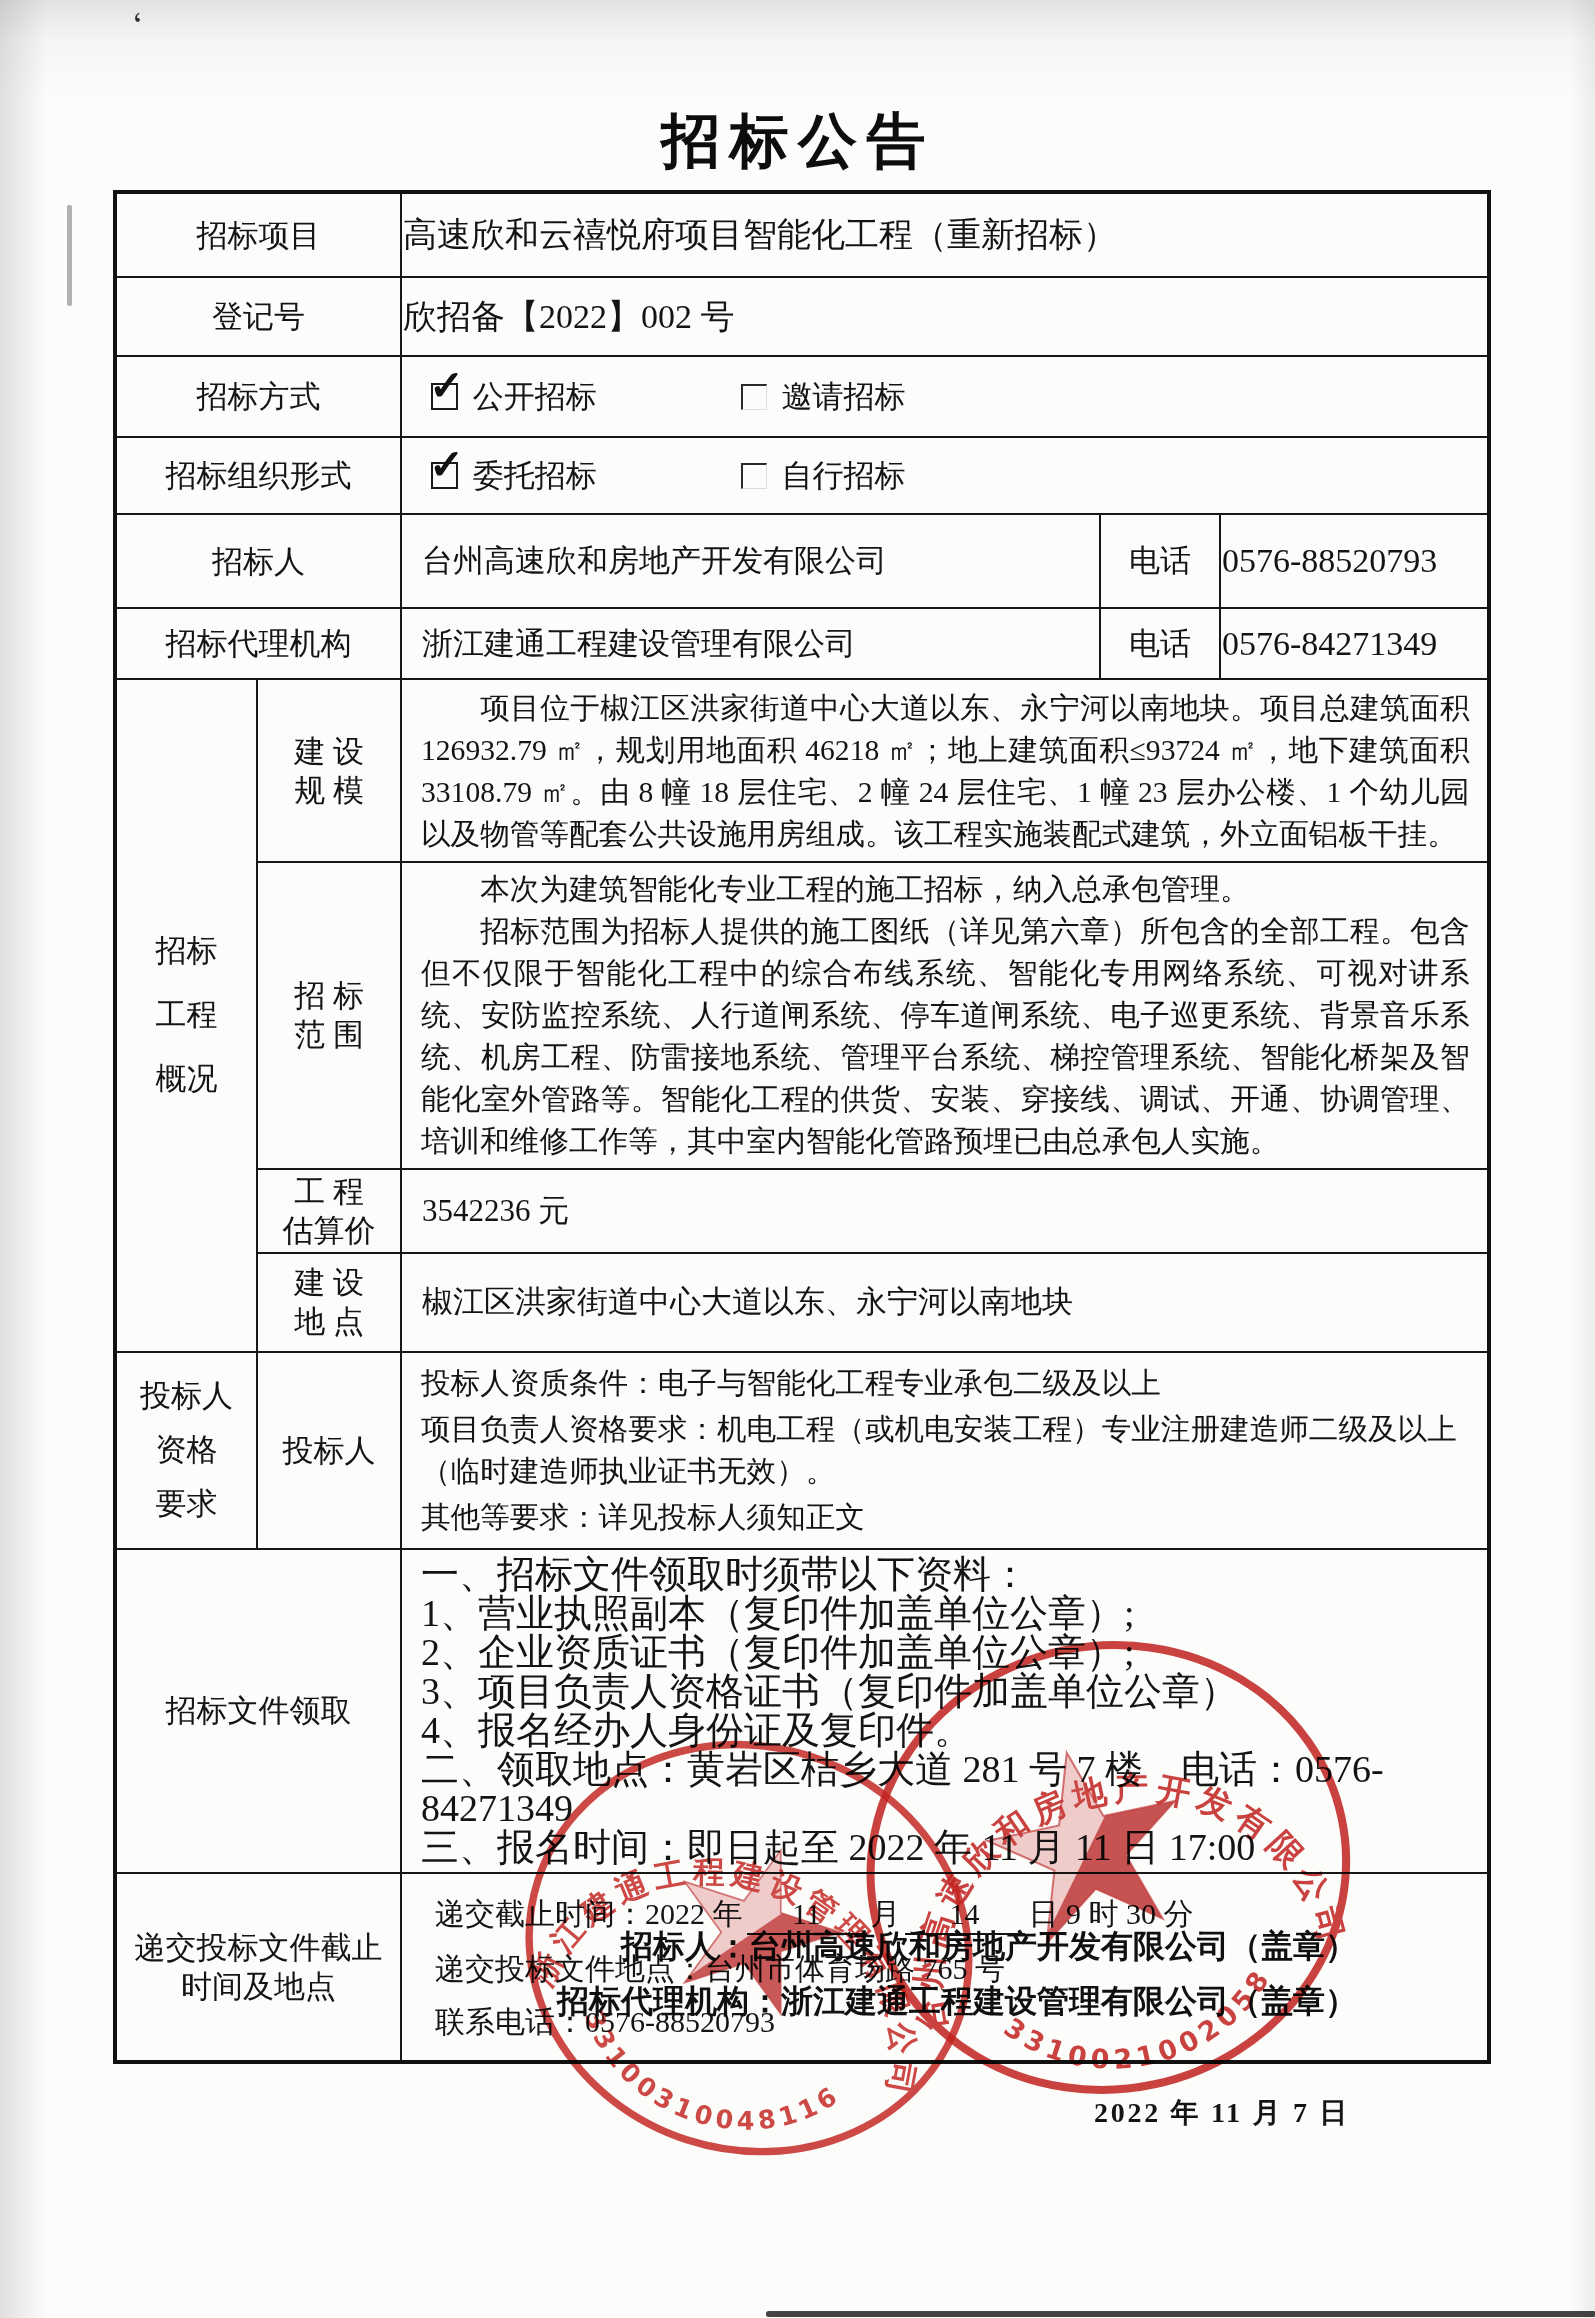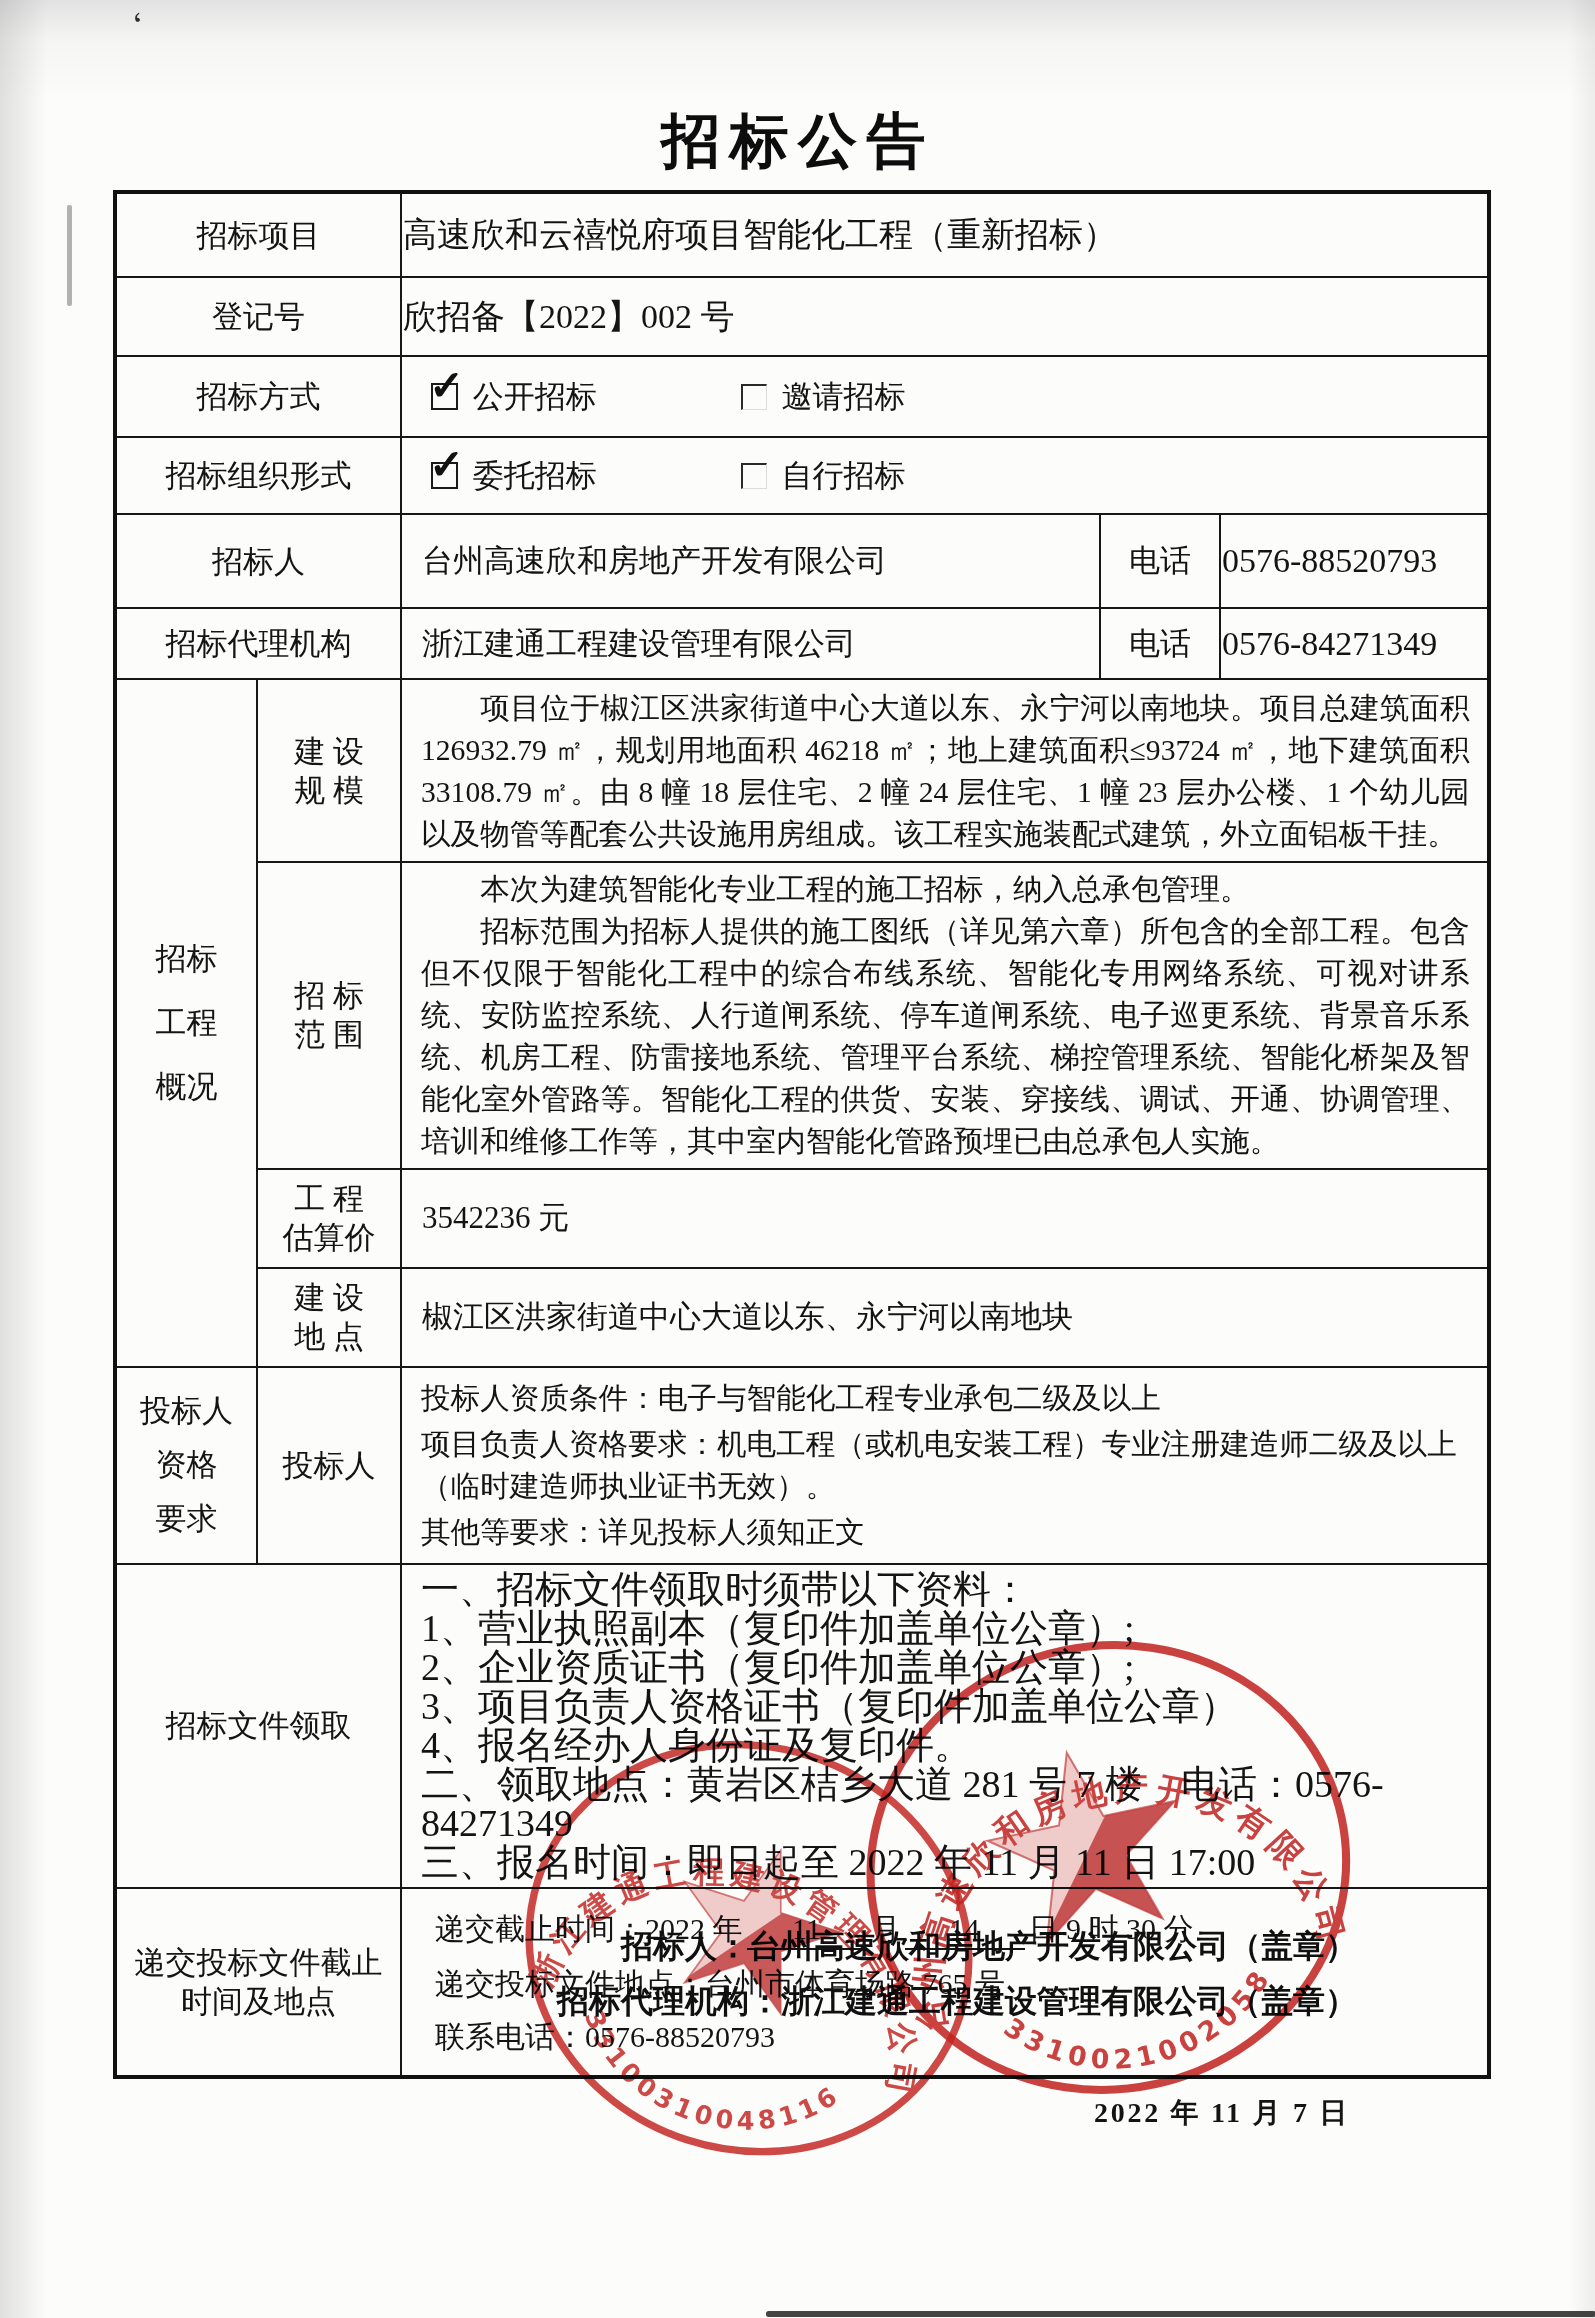--- a/index.html
+++ b/index.html
@@ -39,21 +39,21 @@
   td.val-l{text-align:left;font-size:31px;padding-left:20px;}
   td.tel-l{text-align:center;font-size:31px;}
   td.para-cell{padding:5.4px 17.5px 5.4px 19px;vertical-align:middle;}
   .para{margin:0;line-height:42px;text-align:justify;text-indent:2em;font-size:29.6px;}
   .plain{margin:4px 0;line-height:42px;text-align:left;font-size:29.6px;}
   .list-line{margin:0;line-height:39px;text-align:left;font-size:38px;}
   .sub-line{margin:14px;line-height:39px;text-align:left;font-size:30px;}
 
   tr.r1{height:85px;} tr.r2{height:79px;} tr.r3{height:81px;} tr.r4{height:77px;}
   tr.r5{height:94px;} tr.r6{height:71px;} tr.r7{height:183px;} tr.r8{height:299px;}
-  tr.r9{height:99px;} tr.r10{height:99px;} tr.r11{height:181px;} tr.r12{height:279px;}
+  tr.r9{height:84px;} tr.r10{height:99px;} tr.r11{height:181px;} tr.r12{height:279px;}
   tr.r13{height:121px;}
 
   .cb-row{display:flex;align-items:center;gap:0;padding-left:28px;}
   .cbox{width:23px;height:23px;border:2.7px solid #1a1a1a;display:inline-block;position:relative;flex:0 0 auto;}
   .cbox .tick{position:absolute;top:-20px;left:-4px;font-size:42px;font-weight:700;color:#111;line-height:1;}
   .cbox-empty{width:23px;height:23px;display:inline-block;position:relative;flex:0 0 auto;
     border-top:2.7px solid #2a2a2a;border-left:2.7px solid #2a2a2a;border-right:1.3px solid rgba(0,0,0,.12);border-bottom:1.3px solid rgba(0,0,0,.12);}
   .cb-label{margin-left:14.8px;font-size:31px;}
   .cb-gap{width:144px;flex:0 0 auto;}
 

